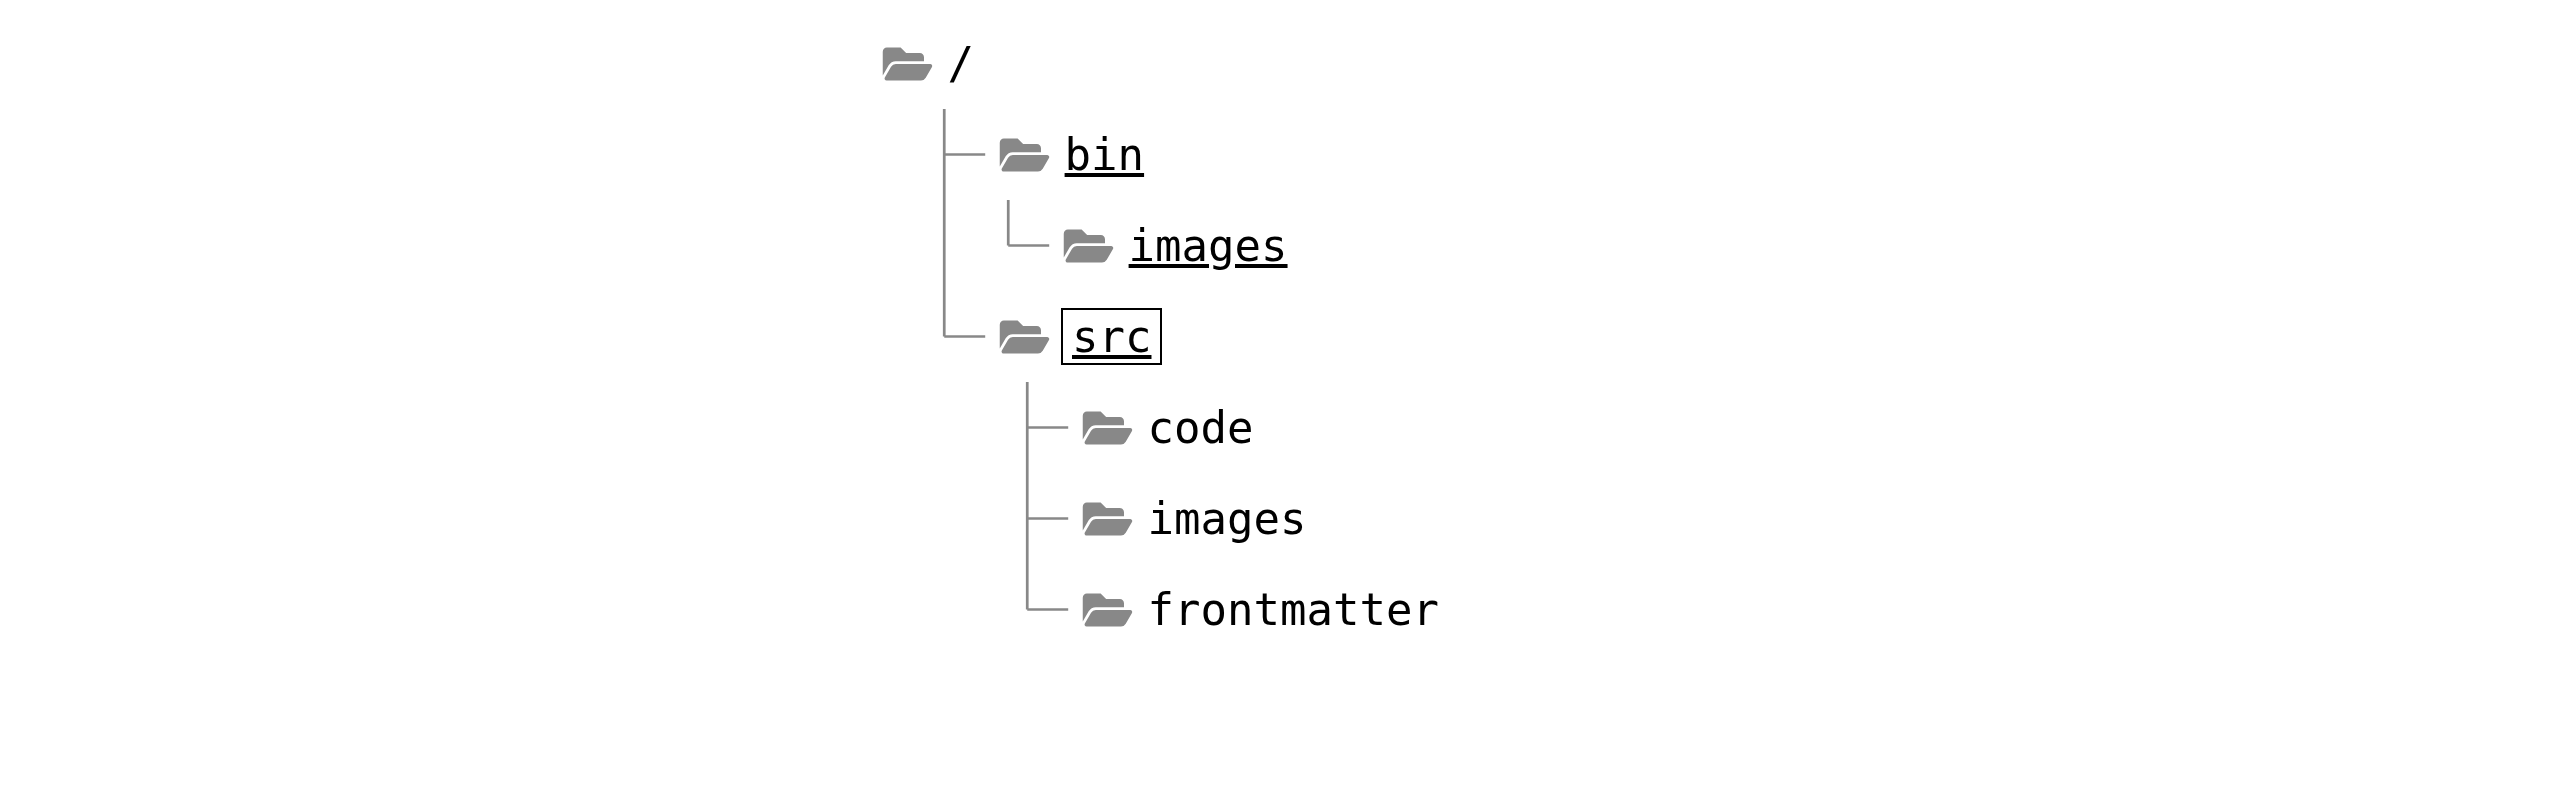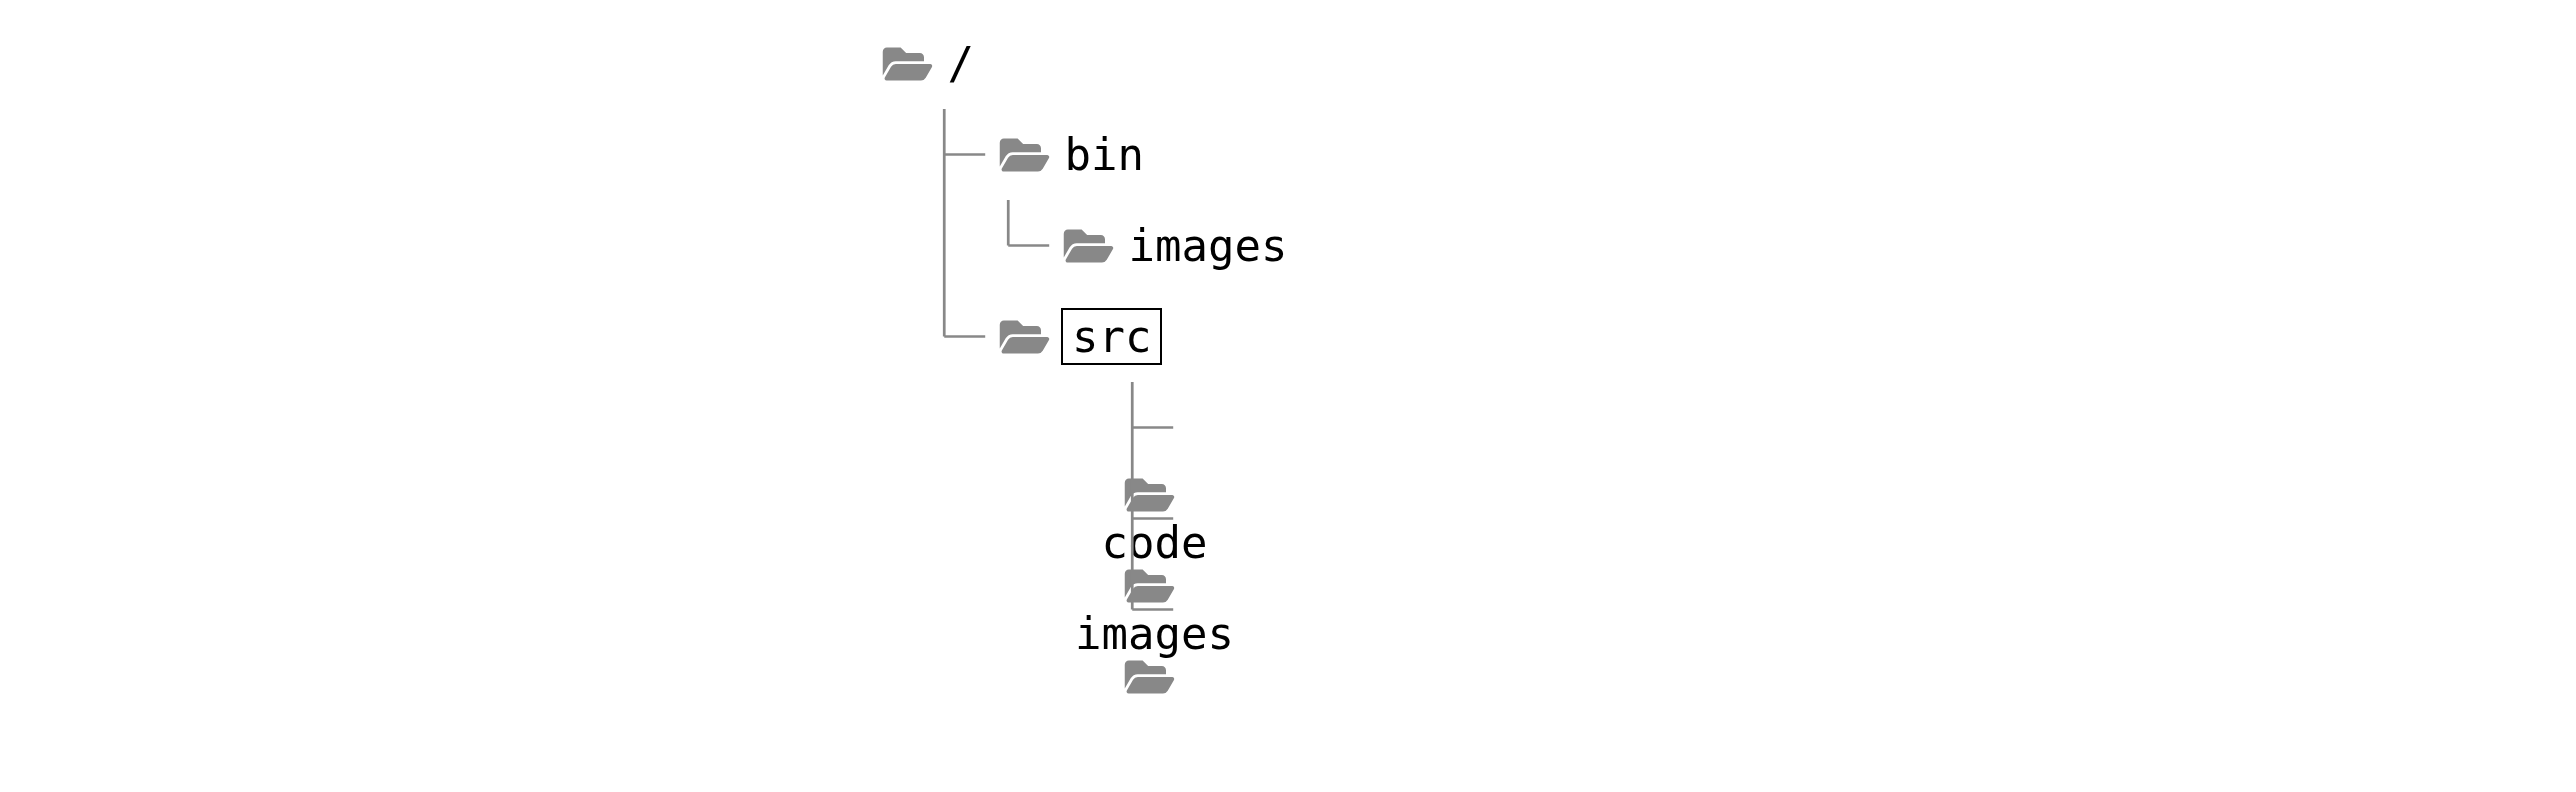--- a/index.html
+++ b/index.html
@@ -39,22 +39,22 @@
     }
     .label {
       color: #000000;
       padding: 0 3.6px;
     }
     .label.boxed {
       border: 2.3px solid #000000;
       padding: 1px 9px;
     }
     .indent-0 { padding-left: 0; }
-    .indent-1 { padding-left: 53px; }
-    .indent-2 { padding-left: 136px; flex-direction: column; }
+    .indent-1 { padding-left: 53px; text-decoration: underline; }
+    .indent-2 { padding-left: 136px; }
     .branch-svg {
       display: inline-block;
     }
     .branch-connector {
       display: inline-flex;
       align-items: center;
       justify-content: flex-start;
       height: 91px;
     }
   </style>
@@ -158,16 +158,17 @@
       <svg class="branch-svg" width="64" height="91" viewBox="0 0 70 100">
         <line x1="10" y1="0" x2="10" y2="50" stroke="#888" stroke-width="3"></line>
         <line x1="10" y1="50" x2="55" y2="50" stroke="#888" stroke-width="3"></line>
       </svg>
     </span>
     <span class="folder-icon">
       <svg viewBox="0 0 576 512">
           <path d="M572.694 292.093L500.27 416.248A63.997 63.997 0 0 1 444.989 448H45.025c-18.523 0-30.064-20.093-20.731-36.093l72.424-124.155A64 64 0 0 1 152 256h399.964c18.523 0 30.064 20.093 20.73 36.093zM152 224h328v-48c0-26.51-21.49-48-48-48H272l-64-64H48C21.49 64 0 85.49 0 112v278.046l69.077-118.418C86.214 242.25 117.989 224 152 224z"></path>
         </svg>
     </span>
+    <span class="label">frontmatter</span>
   </div>
 
 </div>
 
 
 </body></html>

